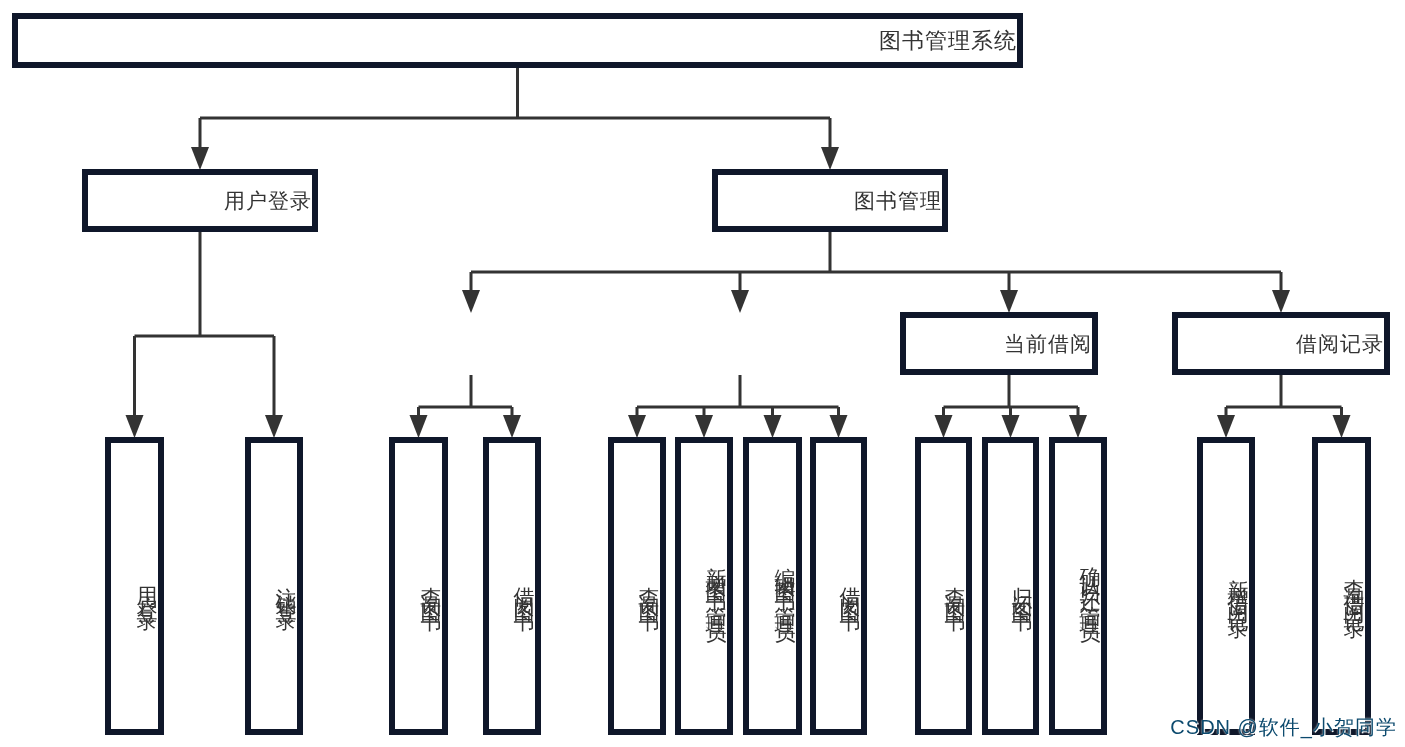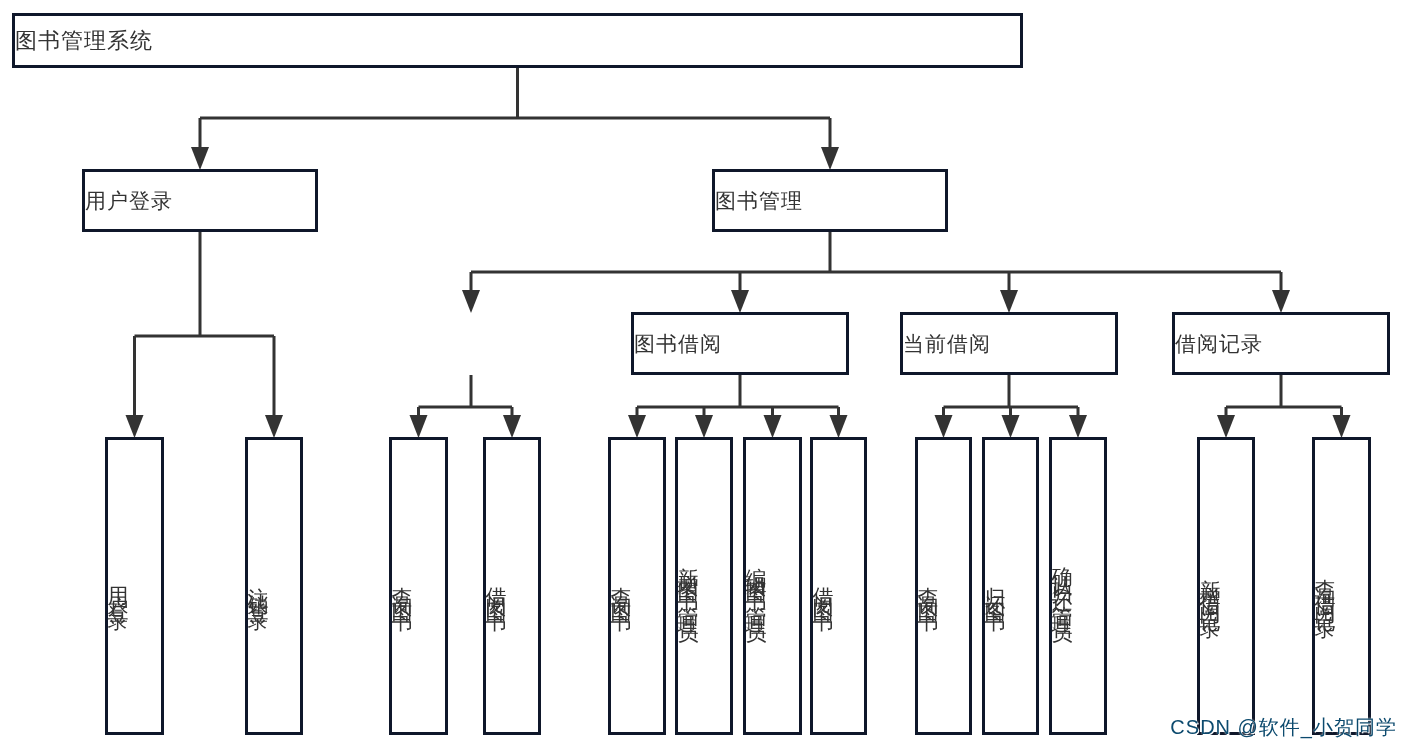--- a/index.html
+++ b/index.html
@@ -15,26 +15,26 @@
     background: #ffffff;
   }
   svg.connectors {
     position: absolute; left: 0; top: 0;
     width: 1405px; height: 747px;
     pointer-events: none;
   }
   .box {
     position: absolute;
     box-sizing: border-box;
-    border: 3px solid #0f172a;
+    border: 6px solid #0f172a;
     background: #ffffff;
     color: #333333;
     display: flex;
     align-items: center;
-    justify-content: flex-start;
+    justify-content: flex-end;
     font-size: 21px;
     letter-spacing: 1px;
   }
   .box.root { font-size: 22px; }
   .box.v { padding: 6px 0; }
   .box.v .vtext {
     writing-mode: vertical-rl;
     text-orientation: mixed;
     font-size: 21px;
     letter-spacing: 8px;
@@ -104,24 +104,21 @@
     <span>图书管理系统</span>
   </div>
 
   <div class="box" style="left:82px; top:169px; width:236px; height:63px;">
     <span>用户登录</span>
   </div>
   <div class="box" style="left:712px; top:169px; width:236px; height:63px;">
     <span>图书管理</span>
   </div>
 
-  <div class="box" style="left:631px; top:312px; width:218px; height:63px;">
-    <span>图书借阅</span>
-  </div>
-  <div class="box" style="left:900px; top:312px; width:218px; height:63px;">
+  <div class="box" style="left:900px; top:312px; width:198px; height:63px;">
     <span>当前借阅</span>
   </div>
   <div class="box" style="left:1172px; top:312px; width:218px; height:63px;">
     <span>借阅记录</span>
   </div>
 
   <div class="box v" style="left:105px; top:437px; width:59px; height:298px;">
     <span class="vtext">用户登录</span>
   </div>
   <div class="box v" style="left:245px; top:437px; width:58px; height:298px;">

